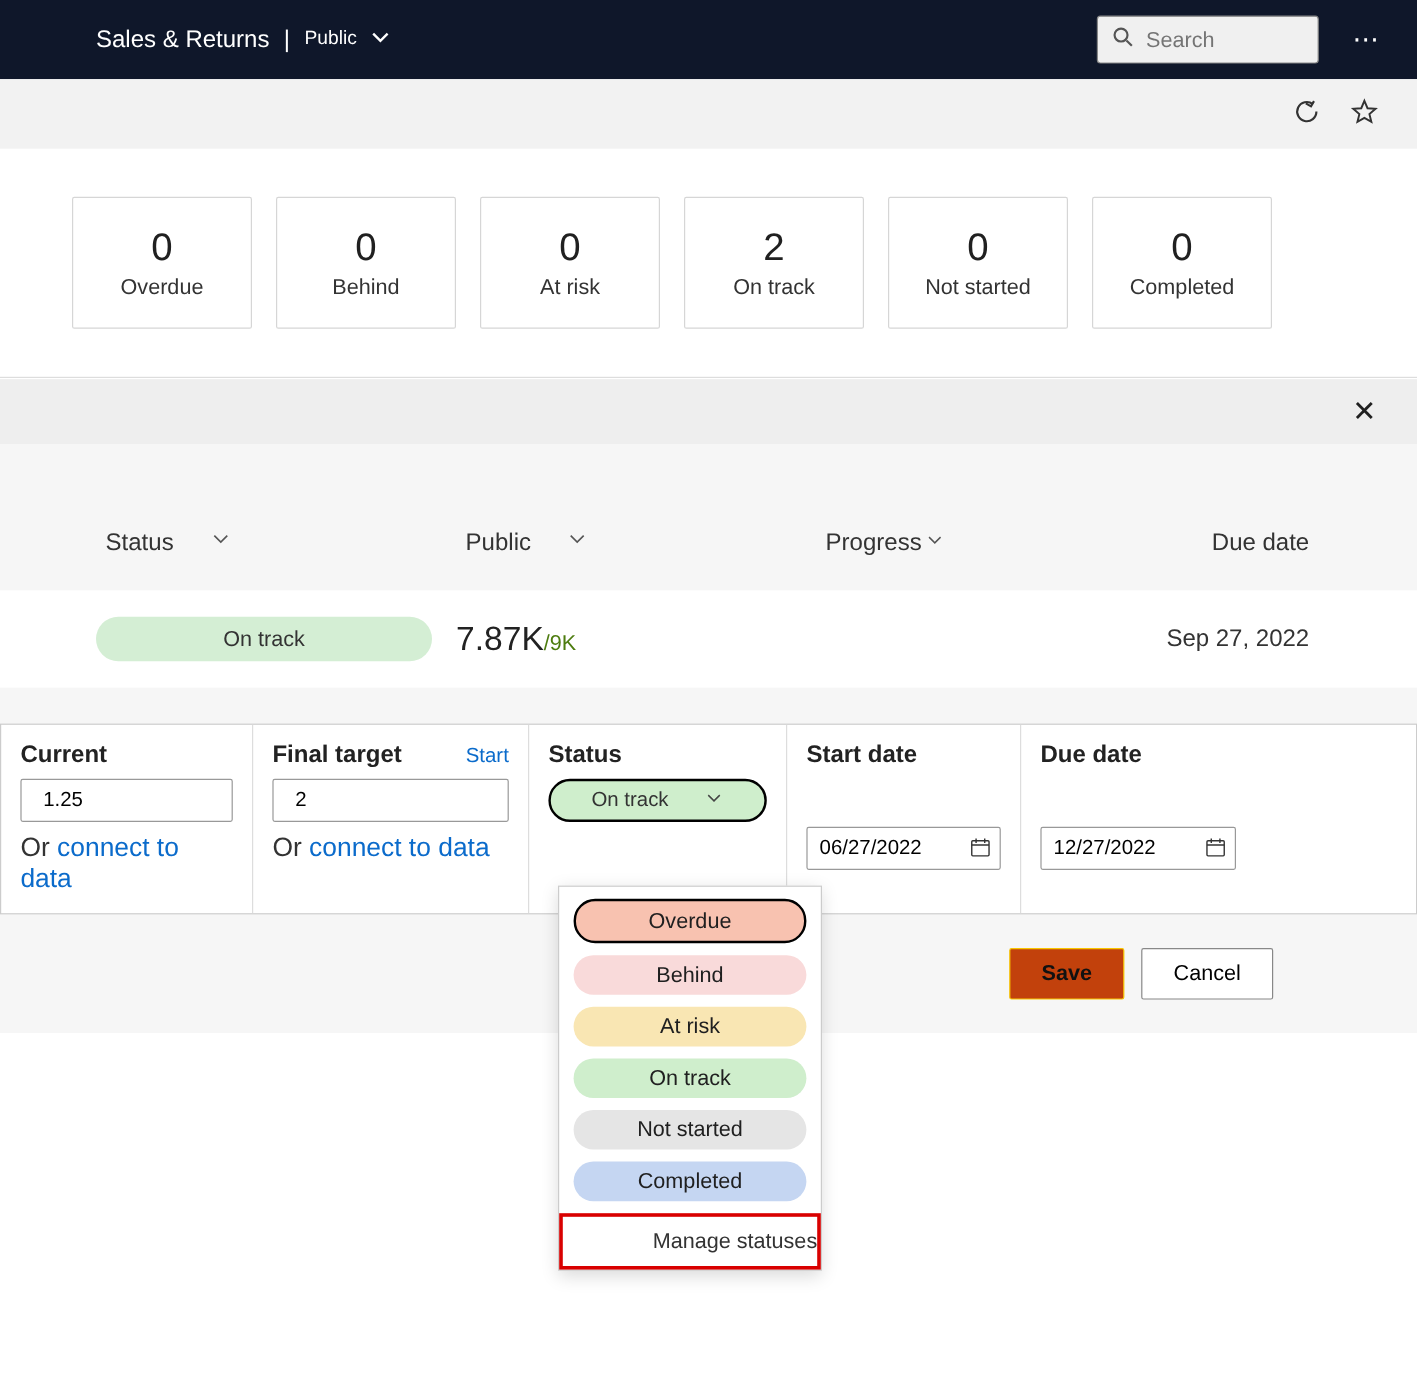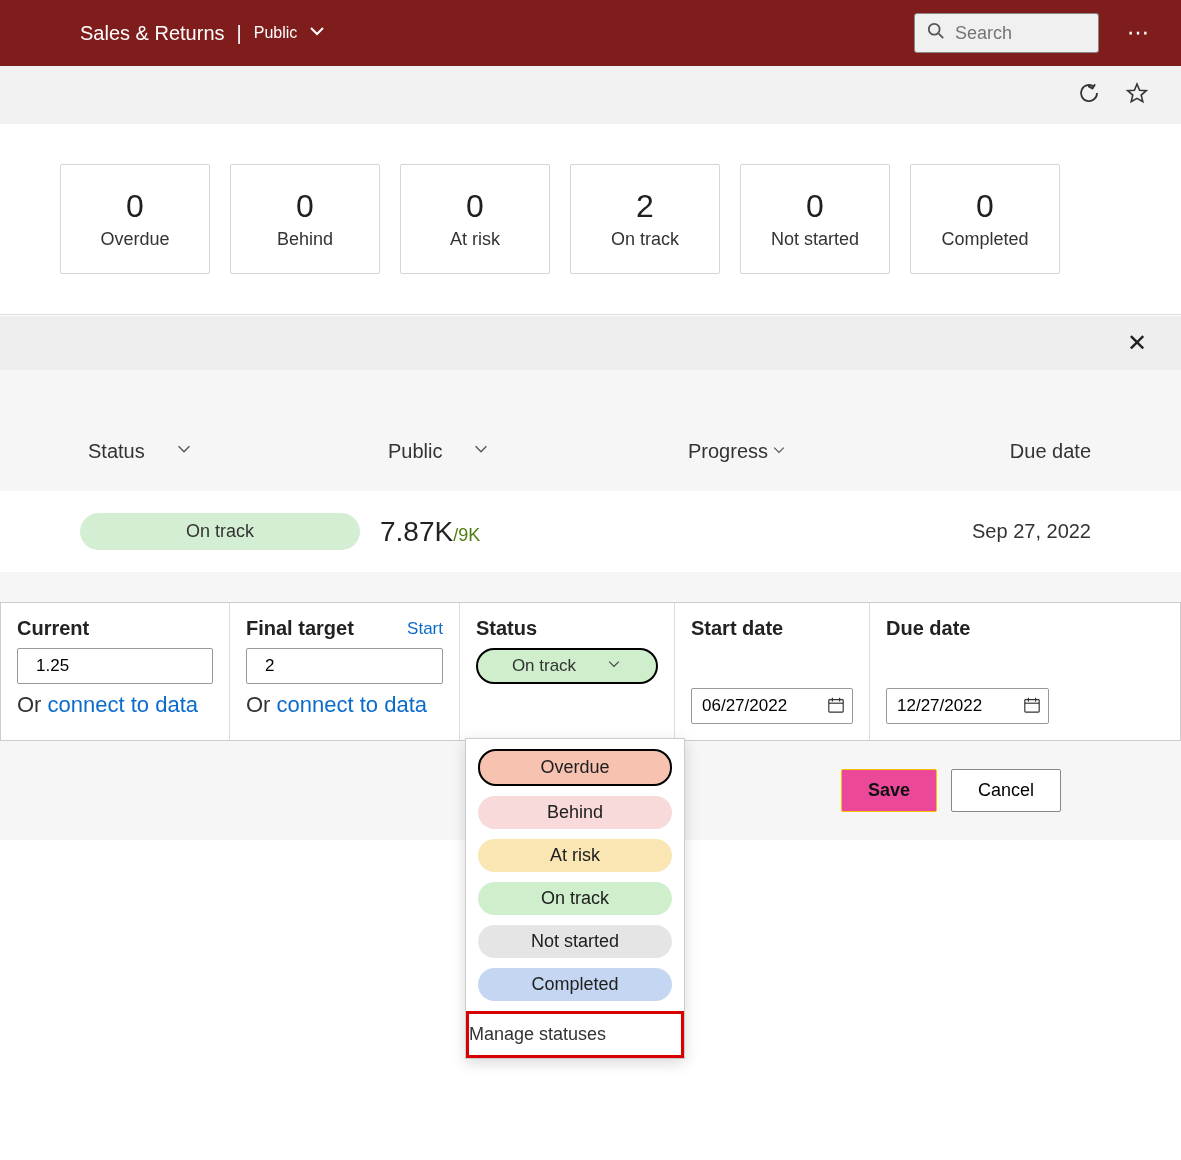--- a/index.html
+++ b/index.html
@@ -1,19 +1,19 @@
 <!DOCTYPE html>
 <html><head>
 <meta charset="utf-8">
 <style>
   * { box-sizing: border-box; margin: 0; padding: 0; font-family: "Segoe UI", Arial, sans-serif; }
   body { background: #fff; color: #202020; width: 1181px; }
 
   
-  .top-header { background: #7f1d1d; height: 66px; display: flex; align-items: center; padding: 0 30px 0 80px; }
+  .top-header { background: #0f172a; height: 66px; display: flex; align-items: center; padding: 0 30px 0 80px; }
   .app-title { color: #fff; font-size: 20px; }
   .divider-pipe { color: #fff; margin: 0 12px; font-size: 20px; }
   .workspace-name { color: #fff; font-size: 16px; }
   .chevron-down-white { margin-left: 10px; }
   .top-spacer { flex: 1; }
   .search-box { background: #f0f0f0; border: 1px solid #888; width: 185px; height: 40px; display: flex; align-items: center; padding: 0 12px; border-radius: 3px; }
   .search-icon { margin-right: 10px; }
   .search-input { border: none; background: transparent; font-size: 18px; outline: none; width: 100%; color: #555; }
   .dots-btn { margin-left: 28px; color: #fff; font-size: 22px; letter-spacing: 2px; cursor: pointer; }
 
@@ -43,21 +43,21 @@
   .data-row { background:#fff; display:flex; align-items:center; padding: 22px 60px 22px 80px; }
   .pill { background:#d4eed4; color:#333; border-radius: 22px; padding: 8px 40px; font-size:18px; text-align:center; width: 280px;}
   .value-cell { width:300px; margin-left:20px; font-size:28px; color:#222;}
   .value-cell .denom { font-size:18px; color:#4d7c0f;}
   .due-cell { margin-left:auto; font-size:20px; color:#333; padding-right:30px;}
 
   
   .edit-form { background:#fff; border:1px solid #ccc; margin: 30px 0 0 0; display:flex; padding:0; }
   .form-group { border-right:1px solid #ddd; padding: 14px 16px 16px 16px; display:flex; flex-direction:column; gap:8px;}
   .form-group:last-child { border-right:none; }
-  .g-current { width: 229px; }
+  .g-current { width: 210px; }
   .g-final { width: 230px; }
   .g-status { width: 215px; }
   .g-start { width: 195px; }
   .g-due { width: 195px; }
   .group-label { font-size:20px; font-weight:600; color:#222; display:flex; justify-content:space-between; align-items:center;}
   .edit-link { color:#0b6bcb; font-weight:400; font-size:17px; cursor:pointer;}
   .text-input { border:1px solid #999; height:36px; padding:0 18px; font-size:17px; border-radius:2px;}
   .hint-row { font-size:22px; color:#333; }
   .hint-row .link { color:#0b6bcb; cursor:pointer; }
 
@@ -71,26 +71,26 @@
   
   .dropdown { position:absolute; top:738px; left:465px; width:220px; background:#fff; border:1px solid #ccc; box-shadow:0 4px 14px rgba(0,0,0,0.15); padding:10px 0 0 0; z-index:10;}
   .dd-item { margin: 0 12px 10px 12px; border-radius: 18px; padding:6px 0; text-align:center; font-size:18px; cursor:pointer;}
   .dd-overdue { background:#f8c2b0; border:2.5px solid #000;}
   .dd-behind { background:#f9dada;}
   .dd-atrisk { background:#f9e6b3;}
   .dd-ontrack { background:#cfeecc;}
   .dd-notstarted { background:#e5e5e5;}
   .dd-completed { background:#c5d6f2;}
   .dd-manage-wrap { border:3px solid #d90000; padding: 10px 0; margin-top:4px;}
-  .dd-manage { text-align:left; font-size:18px; color:#333; cursor:pointer;}
+  .dd-manage { text-align:right; font-size:18px; color:#333; cursor:pointer;}
 
   
   .actions { display:flex; justify-content:flex-end; gap:14px; padding: 28px 120px 28px 0;}
   .btn { border:1px solid #888; padding:10px 26px; font-size:18px; border-radius:2px; cursor:pointer; background:#fff;}
-  .btn-primary { background:#ec4899; border-color:#f7c500; font-weight:600; color:#111;text-align:right;}
+  .btn-primary { background:#c2410c; border-color:#f7c500; font-weight:600; color:#111;text-align:right;}
 </style>
 </head>
 <body>
 
 <div class="top-header">
   <span class="app-title">Sales &amp; Returns</span>
   <span class="divider-pipe">|</span>
   <span class="workspace-name">Public</span>
   <span class="chevron-down-white">
     <svg width="20" height="20" viewBox="0 0 20 20">

